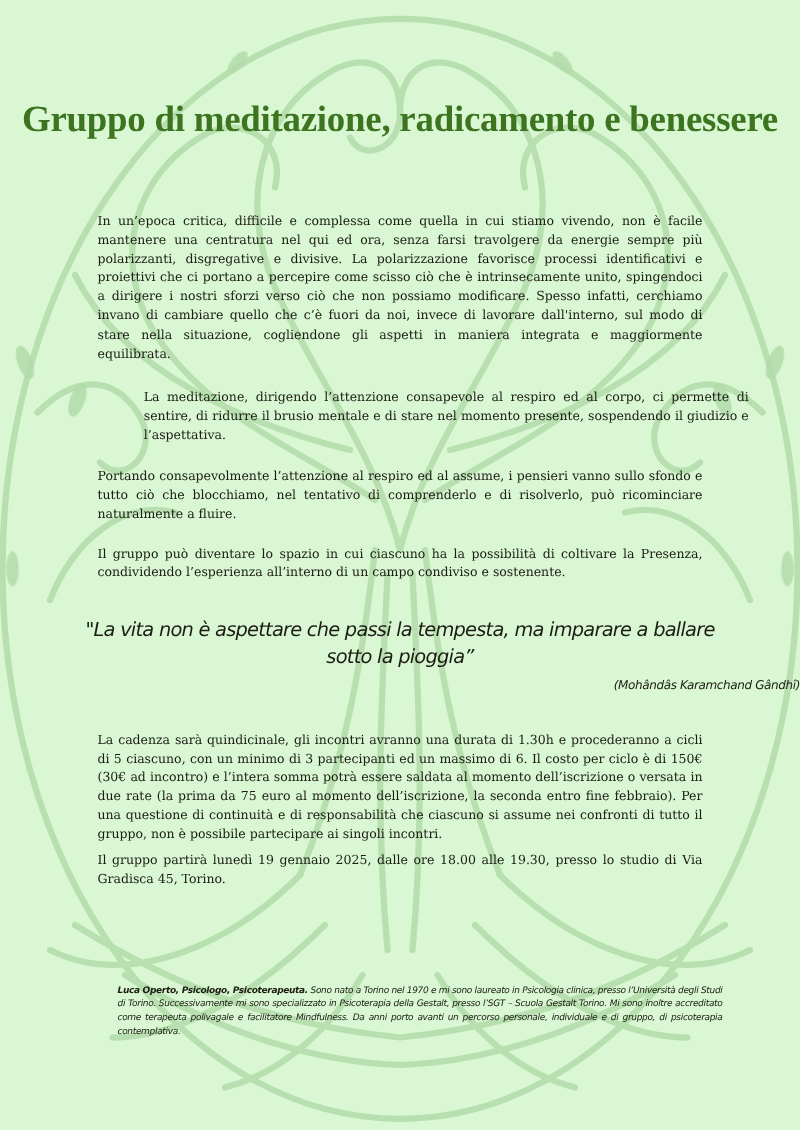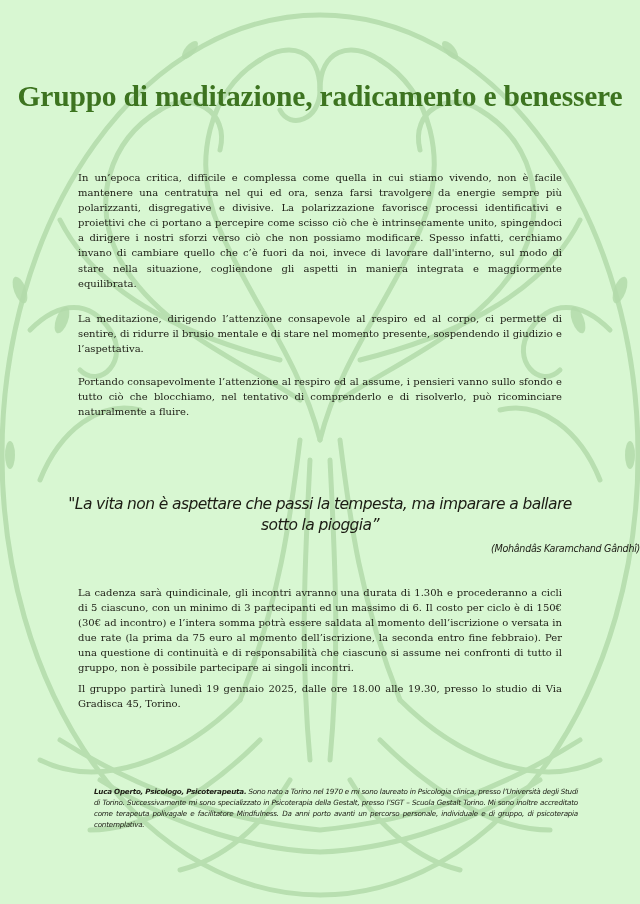--- a/index.html
+++ b/index.html
@@ -48,21 +48,21 @@
       width: 484px;
       font-family: "DejaVu Serif", serif;
       font-size: 10px;
       line-height: 15.1px;
       text-align: justify;
       color: #1c1c14;
       font-weight: 500;
       margin: 0;
     }
     .p1 { top: 170px; }
-    .p2 { top: 311px; }
+    .p2 { top: 311px; margin-left: 37px; }
     .p3 { top: 374px; }
     .p4 { top: 436px; }
     .p5 { top: 585px; }
     .p6 { top: 681px; }
     .quote {
       position: absolute;
       top: 494px;
       left: 60px;
       width: 520px;
       text-align: center;
@@ -152,20 +152,21 @@
     <ellipse cx="450" cy="50" rx="5" ry="11" transform="rotate(-40 450 50)"></ellipse>
   </g>
 </svg>
 
 <div class="page">
   <h1 class="title">Gruppo di meditazione, radicamento e benessere</h1>
 
   <p class="body-text p1">In un’epoca critica, difficile e complessa come quella in cui stiamo vivendo, non è facile mantenere una centratura nel qui ed ora, senza farsi travolgere da energie sempre più polarizzanti, disgregative e divisive. La polarizzazione favorisce processi identificativi e proiettivi che ci portano a percepire come scisso ciò che è intrinsecamente unito, spingendoci a dirigere i nostri sforzi verso ciò che non possiamo modificare. Spesso infatti, cerchiamo invano di cambiare quello che c’è fuori da noi, invece di lavorare dall'interno, sul modo di stare nella situazione, cogliendone gli aspetti in maniera integrata e maggiormente equilibrata.</p>
   <p class="body-text p2">La meditazione, dirigendo l’attenzione consapevole al respiro ed al corpo, ci permette di sentire, di ridurre il brusio mentale e di stare nel momento presente, sospendendo il giudizio e l’aspettativa.</p>
   <p class="body-text p3">Portando consapevolmente l’attenzione al respiro ed al assume, i pensieri vanno sullo sfondo e tutto ciò che blocchiamo, nel tentativo di comprenderlo e di risolverlo, può ricominciare naturalmente a fluire.</p>
+  <p class="body-text p4">Il gruppo può diventare lo spazio in cui ciascuno ha la possibilità di coltivare la Presenza, condividendo l’esperienza all’interno di un campo condiviso e sostenente.</p>
 
   <p class="quote">"La vita non è aspettare che passi la tempesta, ma imparare a ballare sotto la pioggia”</p>
   <div class="quote-author">(Mohândâs Karamchand Gândhî)</div>
 
   <p class="body-text p5">La cadenza sarà quindicinale, gli incontri avranno una durata di 1.30h e procederanno a cicli di 5 ciascuno, con un minimo di 3 partecipanti ed un massimo di 6. Il costo per ciclo è di 150€ (30€ ad incontro) e l’intera somma potrà essere saldata al momento dell’iscrizione o versata in due rate (la prima da 75 euro al momento dell’iscrizione, la seconda entro fine febbraio). Per una questione di continuità e di responsabilità che ciascuno si assume nei confronti di tutto il gruppo, non è possibile partecipare ai singoli  incontri.</p>
   <p class="body-text p6">Il gruppo partirà lunedì 19 gennaio 2025, dalle ore 18.00 alle 19.30, presso lo studio di Via Gradisca 45, Torino.</p>
 
   <p class="bio"><span class="bio-name">Luca Operto, Psicologo, Psicoterapeuta.</span><span> Sono nato a Torino nel 1970 e mi sono laureato in Psicologia clinica, presso l’Università degli Studi di Torino. Successivamente mi sono specializzato in Psicoterapia della Gestalt, presso l’SGT – Scuola Gestalt Torino. Mi sono inoltre accreditato come terapeuta polivagale e facilitatore Mindfulness. Da anni porto avanti un percorso personale, individuale e di gruppo, di psicoterapia contemplativa.</span></p>
 </div>
 

